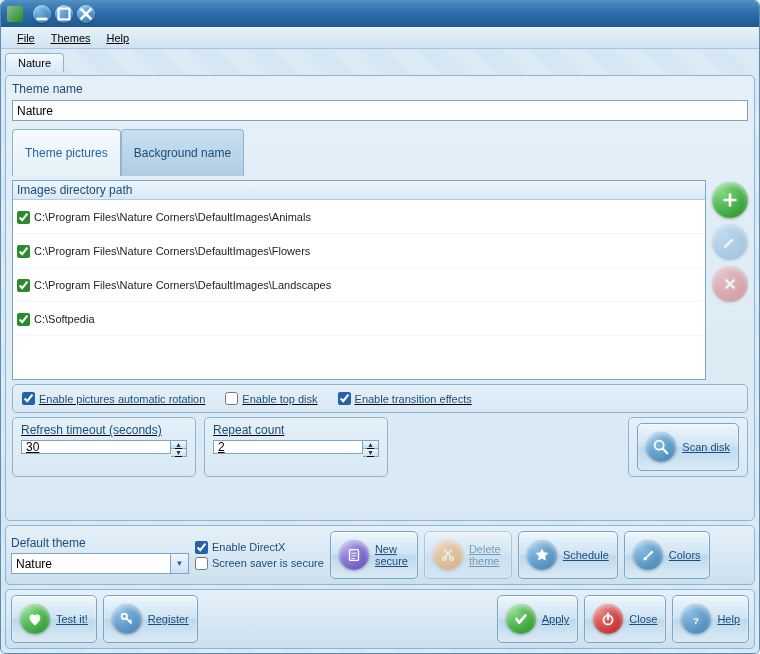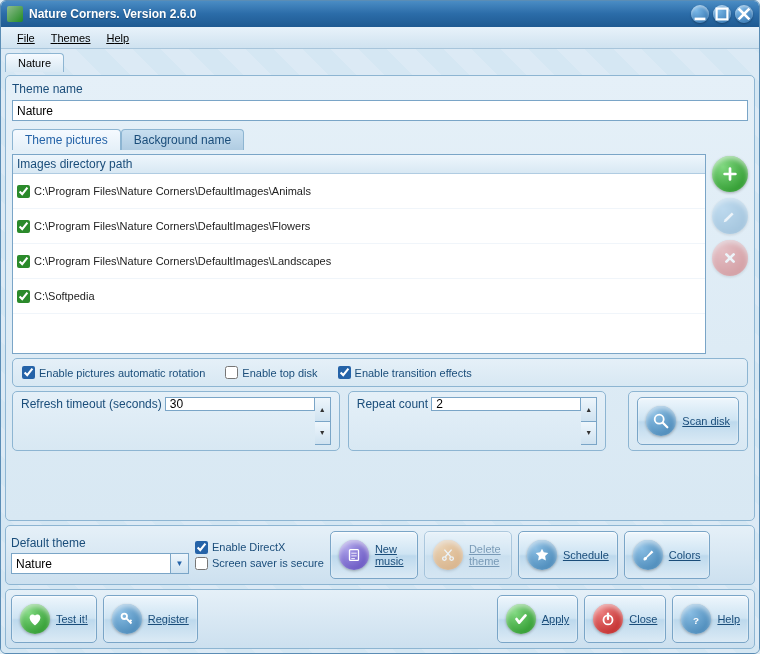--- a/index.html
+++ b/index.html
@@ -24,45 +24,45 @@
 .page-tab { display: flex; }
 .page-tab .ptab { background: linear-gradient(to bottom,#f5faff,#d8e8f3); border: 1px solid #8db5d2; border-bottom: none; padding: 3px 12px; border-radius: 4px 4px 0 0; cursor: pointer; }
 
 .panel { background: linear-gradient(to bottom, #e5f0f8, #d8e8f3); border: 1px solid #8db5d2; border-radius: 5px; padding: 6px; display: flex; flex-direction: column; gap: 4px; }
 .panel.tight { padding: 5px; }
 
 .label { color: #1a4d7a; font-size: 12px; }
 .text-input { width: 100%; height: 21px; border: 1px solid #7aa5c7; background: #fff; padding: 2px 4px; font-size: 12px; }
 
 .inner-tabs { display: flex; }
-.inner-tabs .itab { border: 1px solid #8db5d2; border-bottom: none; padding: 3px 12px; border-radius: 4px 4px 0 0; cursor: pointer; font-size: 12px; background: linear-gradient(to bottom,#c8dff0,#b0cce2); color: #1a4d7a; }
+.inner-tabs .itab { border: 1px solid #8db5d2; border-bottom: none; padding: 16px 12px; border-radius: 4px 4px 0 0; cursor: pointer; font-size: 12px; background: linear-gradient(to bottom,#c8dff0,#b0cce2); color: #1a4d7a; }
 .inner-tabs .itab.active { background: linear-gradient(to bottom,#f5faff,#e5f0f8); color: #2563a8; font-weight: normal; }
 
 .listarea { display: flex; gap: 6px; }
 .listbox { flex: 1; background: #fff; border: 1px solid #7aa5c7; height: 200px; overflow: auto; }
 .listbox .header { background: linear-gradient(to bottom,#eef6fc,#d8e8f3); border-bottom: 1px solid #b0cce2; padding: 2px 4px; font-size: 12px; color: #1a4d7a; }
-.listbox .row { display: flex; align-items: center; padding: 17px 4px; font-size: 12px; color: #222; border-bottom: 1px solid #f0f5fa; height: 34px; }
+.listbox .row { display: flex; align-items: flex-start; padding: 11px 4px; font-size: 12px; color: #222; border-bottom: 1px solid #f0f5fa; height: 34px; }
 .listbox .row input { margin-right: 4px; accent-color: #2b8a2b; }
 
 .sidebtns { display: flex; flex-direction: column; gap: 6px; padding-top: 2px; }
 .icobtn { width: 36px; height: 36px; border-radius: 18px; display: flex; align-items: center; justify-content: center; cursor: pointer; box-shadow: inset 0 3px 5px rgba(255,255,255,0.6), 0 1px 3px rgba(0,0,0,0.3); }
 .icobtn.green { background: radial-gradient(circle at 30% 30%, #7fd87f, #1a8a1a); }
 .icobtn.blue { background: radial-gradient(circle at 30% 30%, #89bde3, #3a7cae); }
 .icobtn.red { background: radial-gradient(circle at 30% 30%, #ea7a7a, #b81818); }
 .icobtn.orange { background: radial-gradient(circle at 30% 30%, #f5b56b, #d87818); }
 .icobtn.purple { background: radial-gradient(circle at 30% 30%, #a89de8, #5843b8); }
 .icobtn.disabled { opacity: 0.4; cursor: default; }
 .icobtn svg { width: 18px; height: 18px; }
 
-.checkrow { display: flex; gap: 20px; padding: 2px 4px; }
+.checkrow { display: flex; gap: 20px; padding: 2px 4px; text-decoration: underline; }
 .checkrow label, .chk-item label { display: flex; align-items: center; gap: 4px; font-size: 12px; color: #1a4d7a; cursor: pointer; }
 .checkrow input[type=checkbox], .chk-item input[type=checkbox] { accent-color: #2563a8; cursor: pointer; }
 
 .controls-row { display: flex; gap: 8px; align-items: stretch; }
-.ctl-box { background: linear-gradient(to bottom, #e5f0f8, #d8e8f3); border: 1px solid #8db5d2; border-radius: 5px; padding: 5px 8px; display: flex; flex-direction: row; gap: 3px; }
+.ctl-box { background: linear-gradient(to bottom, #e5f0f8, #d8e8f3); border: 1px solid #8db5d2; border-radius: 5px; padding: 5px 8px; display: flex; flex-direction: column; gap: 3px; text-decoration: underline; }
 .spinner { display: flex; }
 .spinner input { width: 150px; height: 14px; border: 1px solid #7aa5c7; padding: 2px 4px; font-size: 12px; }
 .spinner .spins { width: 16px; display: flex; flex-direction: column; border: 1px solid #7aa5c7; border-left: none; }
 .spinner .spins div { flex: 1; background: linear-gradient(to bottom,#eef6fc,#cfe2f0); display: flex; align-items: center; justify-content: center; font-size: 7px; cursor: pointer; color: #333; }
 .spinner .spins div:first-child { border-bottom: 1px solid #7aa5c7; }
 
 .bigbtn { background: linear-gradient(to bottom, #eef6fc 0%, #cee4f3 48%, #bdd9ed 52%, #dbeaf5 100%); border: 1px solid #7aa5c7; border-radius: 5px; padding: 3px 8px; display: flex; align-items: center; gap: 6px; cursor: pointer; height: 48px; box-shadow: inset 0 1px 2px rgba(255,255,255,0.8); }
 .bigbtn .txt { font-size: 11px; color: #1a4d7a; text-decoration: underline; }
 .bigbtn.disabled { opacity: 0.5; cursor: default; }
 .dsel { display: flex; }
@@ -75,21 +75,20 @@
 .chk-stack { display: flex; flex-direction: column; gap: 3px; font-size: 11px; color: #1a4d7a; }
 .chk-item { display: flex; align-items: flex-start; gap: 4px; }
 </style>
 </head>
 <body>
 
 <div class="window">
 
   <div class="titlebar">
     <div class="icon"></div>
-    <div class="title">Nature Corners. Version 2.6.0</div>
     <div class="winbtn min">
         <svg viewBox="0 0 10 10">
           <rect x="2" y="7" width="6" height="1.5" fill="#fff"></rect>
         </svg>
       </div>
     <div class="winbtn max">
         <svg viewBox="0 0 10 10">
           <rect x="2" y="2" width="6" height="6" fill="none" stroke="#fff" stroke-width="1.2"></rect>
         </svg>
       </div>
@@ -235,21 +234,21 @@
             </label>
           </div>
       </div>
       <div class="bigbtn">
         <div class="icobtn purple" style="width:30px;height:30px;">
             <svg viewBox="0 0 20 20">
               <rect x="5" y="4" width="10" height="12" rx="1" fill="none" stroke="#fff" stroke-width="1.5"></rect>
               <path d="M7 8h6M7 11h6M7 14h4" stroke="#fff" stroke-width="1"></path>
             </svg>
           </div>
-        <span class="txt" style="width:34px;">New music</span>
+        <span class="txt" style="width:34px;">New secure</span>
       </div>
       <div class="bigbtn disabled">
         <div class="icobtn orange" style="width:30px;height:30px;">
             <svg viewBox="0 0 20 20">
               <circle cx="6" cy="14" r="2" fill="none" stroke="#fff" stroke-width="1.5"></circle>
               <circle cx="14" cy="14" r="2" fill="none" stroke="#fff" stroke-width="1.5"></circle>
               <path d="M7 12L14 4M13 12L6 4" stroke="#fff" stroke-width="1.5"></path>
             </svg>
           </div>
         <span class="txt" style="width:34px;">Delete theme</span>

